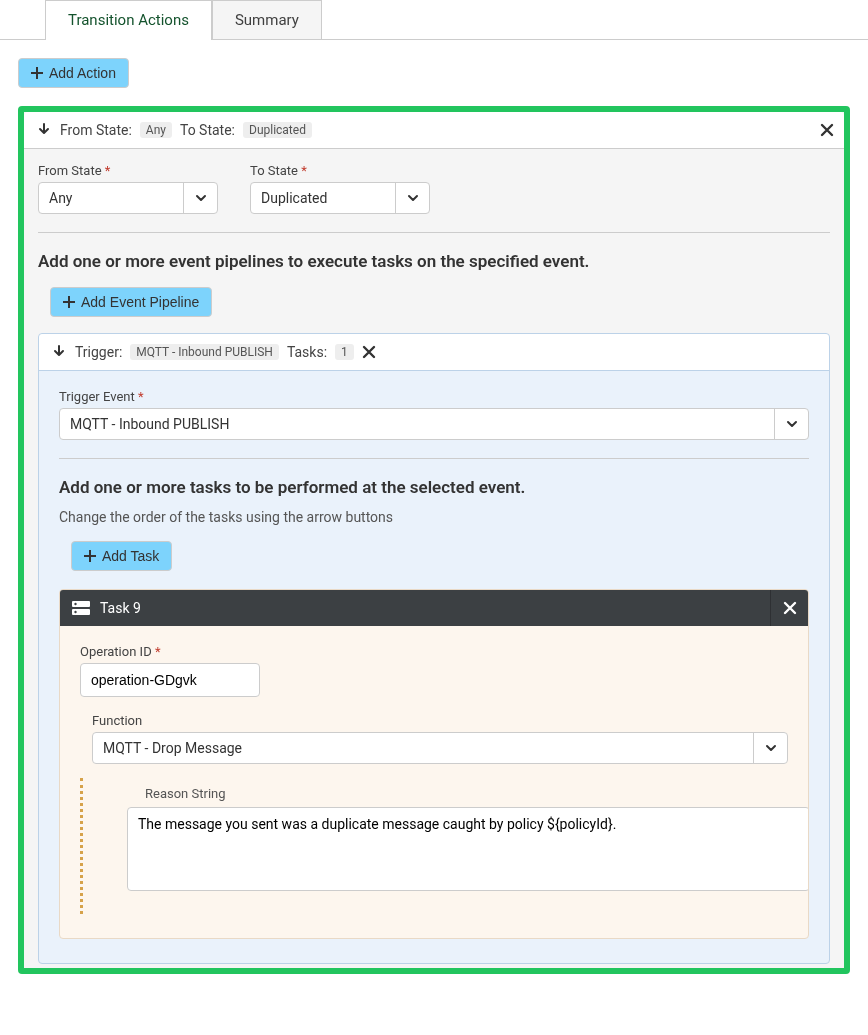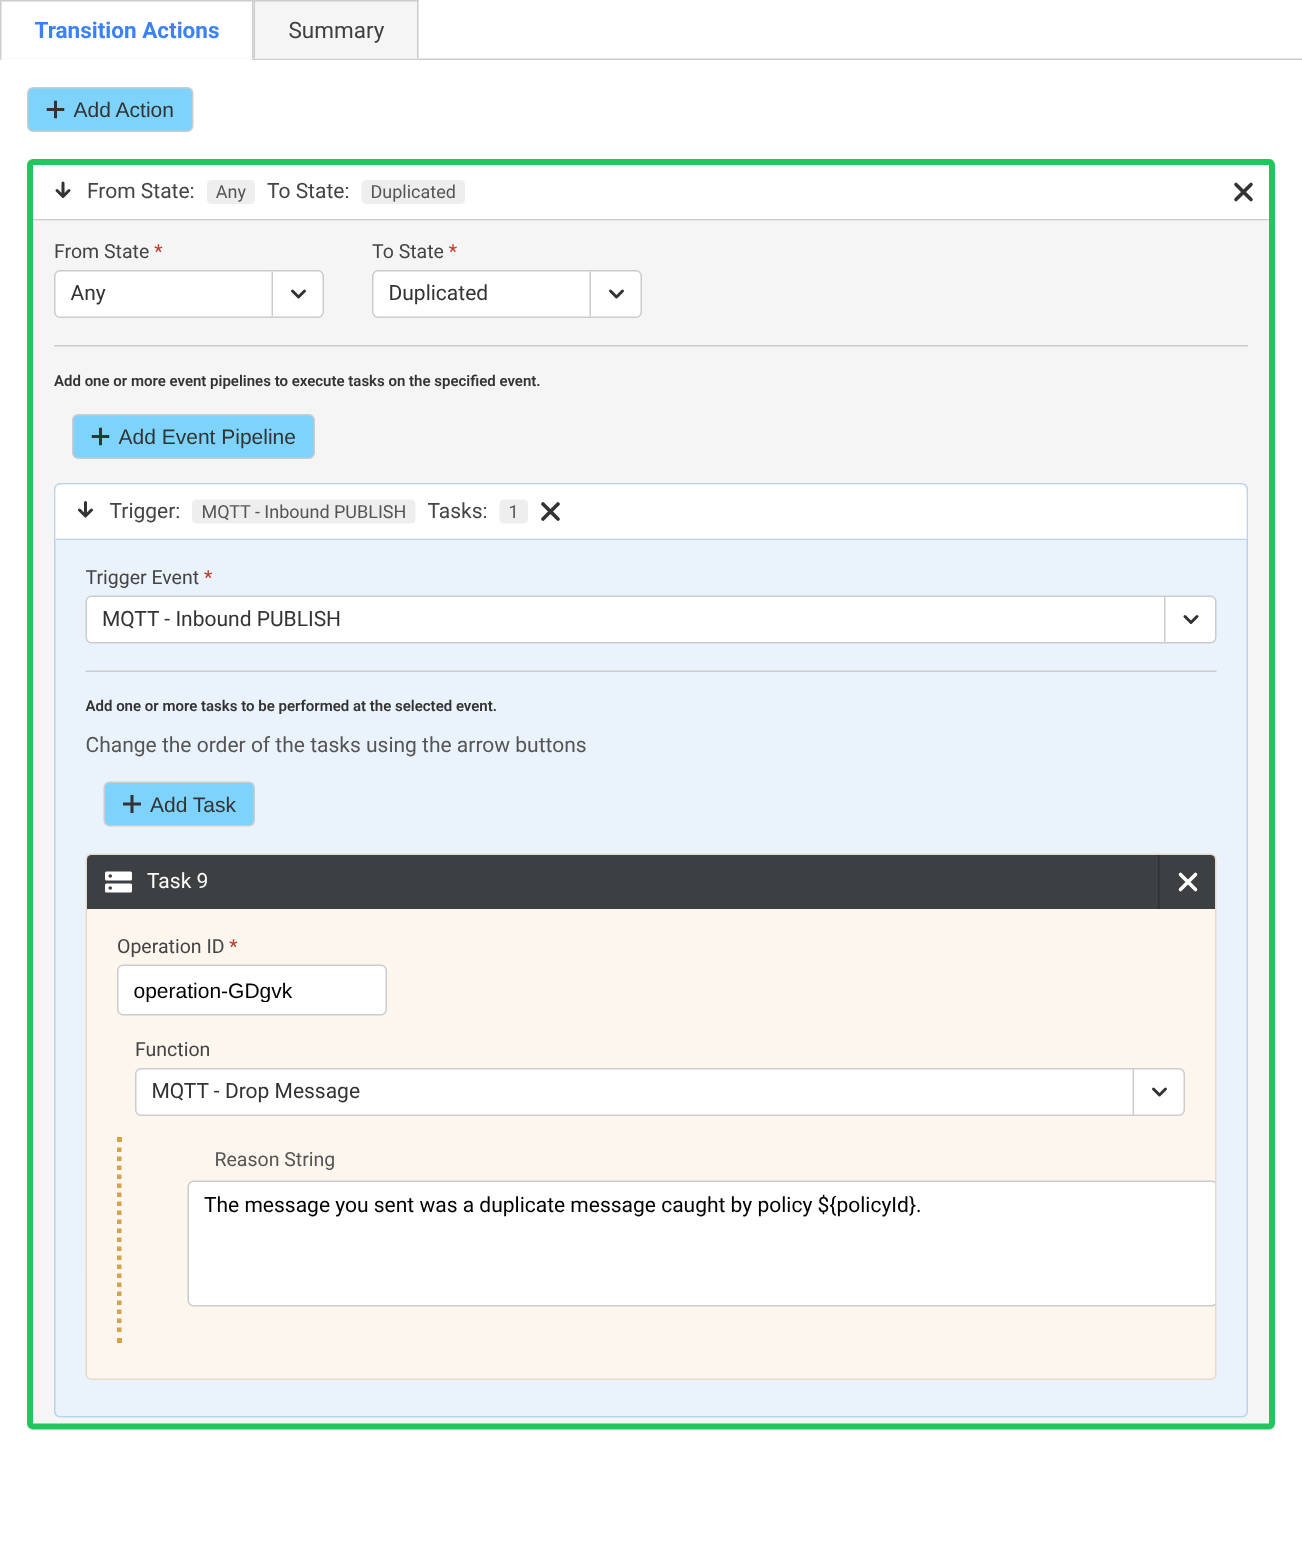--- a/index.html
+++ b/index.html
@@ -21,22 +21,23 @@
     border: 1px solid #ccc;
     border-bottom: none;
     background: #f5f5f5;
     color: #404040;
     cursor: pointer;
     position: relative;
     font-size: 15px;
   }
   .tab.active {
     background: #fff;
-    color: #3b82f6;
-    font-weight: 700;
+    color: #14532d;
+    font-weight: 400;
+    margin-left: 45px;
   }
   .tab.active::after {
     content: "";
     position: absolute;
     left: 0; right: 0; bottom: -1px;
     height: 1px;
     background: #fff;
   }
   .body-pad {
     padding: 18px;
@@ -48,21 +49,21 @@
     border: 1px solid #ccc;
     background: #7dd3fc;
     border-radius: 4px;
     padding: 6px 12px;
     font-size: 14px;
     cursor: pointer;
     color: #333;
   }
   .btn .plus-icon svg { display:block; }
   .panel-outer {
-    border: 4px solid #22c55e;
+    border: 6px solid #22c55e;
     border-radius: 4px;
     background: #f5f5f5;
     margin-top: 18px;
   }
   .panel-header {
     display: flex;
     align-items: center;
     gap: 8px;
     padding: 10px 12px;
     background: #fff;
@@ -126,21 +127,21 @@
     justify-content: center;
   }
   .select.wide { min-width: 360px; }
   hr.divider {
     border: none;
     border-top: 1px solid #ccc;
     margin: 18px 0;
   }
   .section-title {
     font-weight: 600;
-    font-size: 10px;
+    font-size: 17px;
     color: #333;
   }
   .mt12 { margin-top: 12px; }
   .mt16 { margin-top: 16px; padding-left: 12px; }
   .pipeline-panel {
     border: 1px solid #bcd2e8;
     border-radius: 4px;
     background: #eaf2fb;
     margin-top: 16px;
   }

